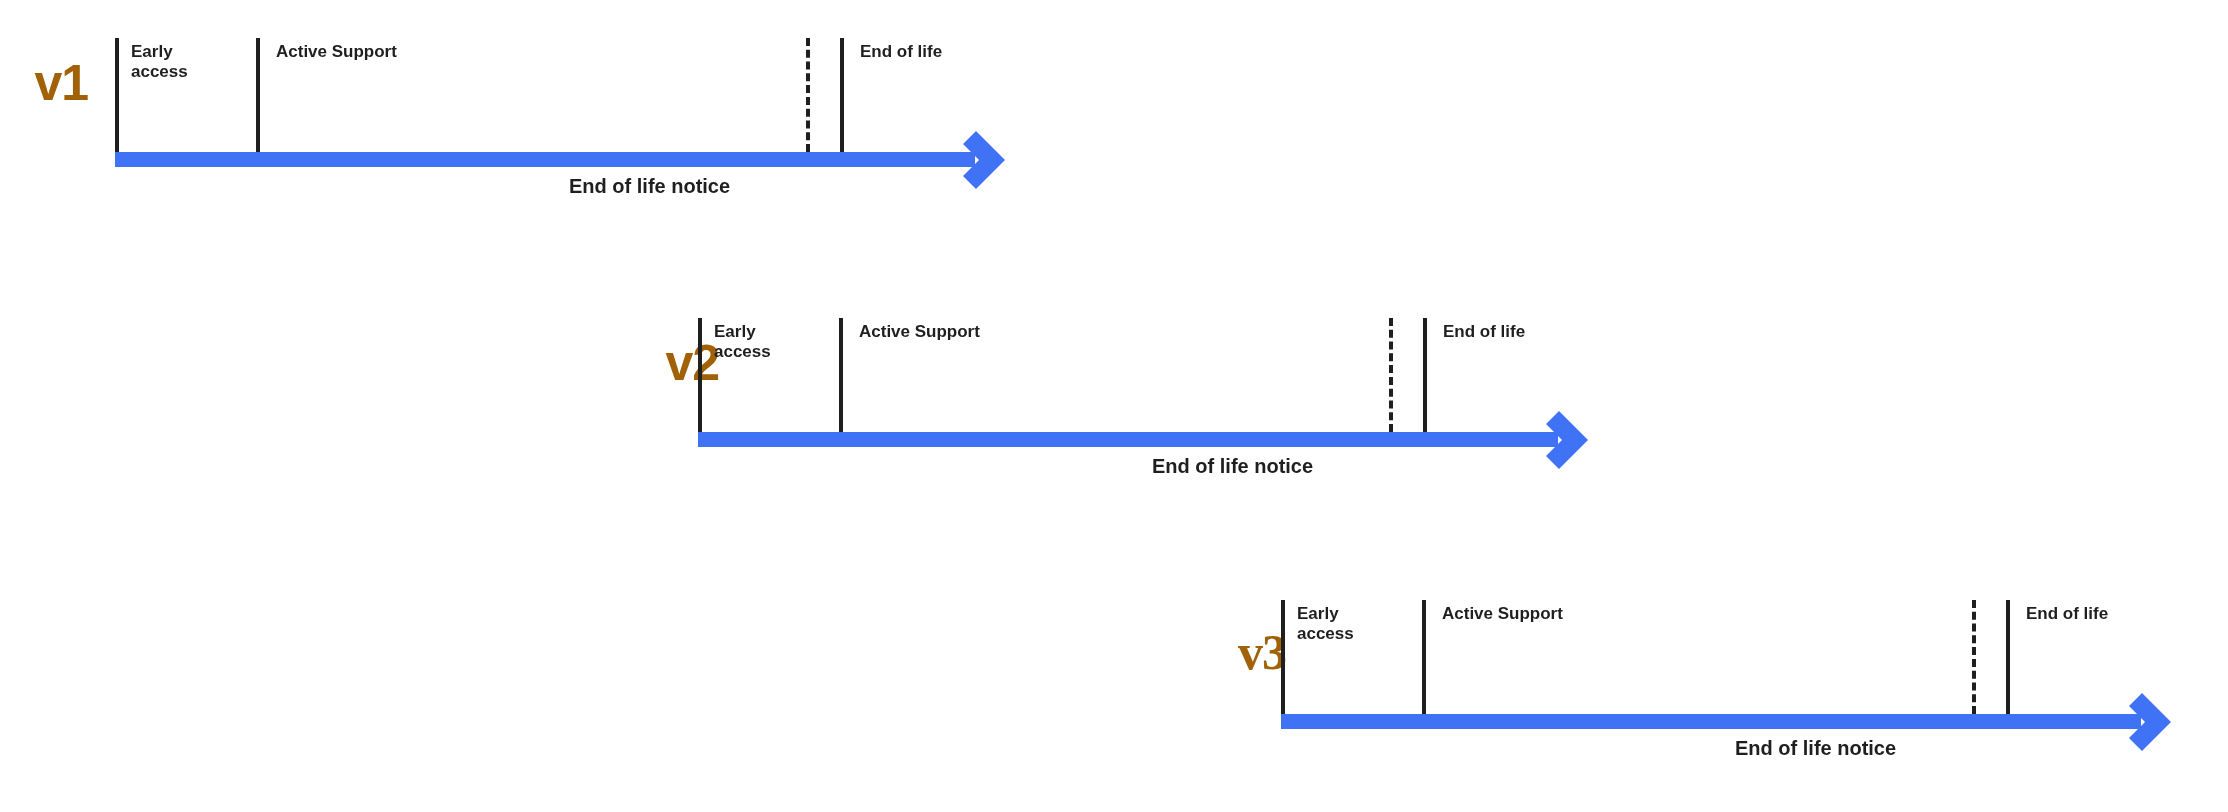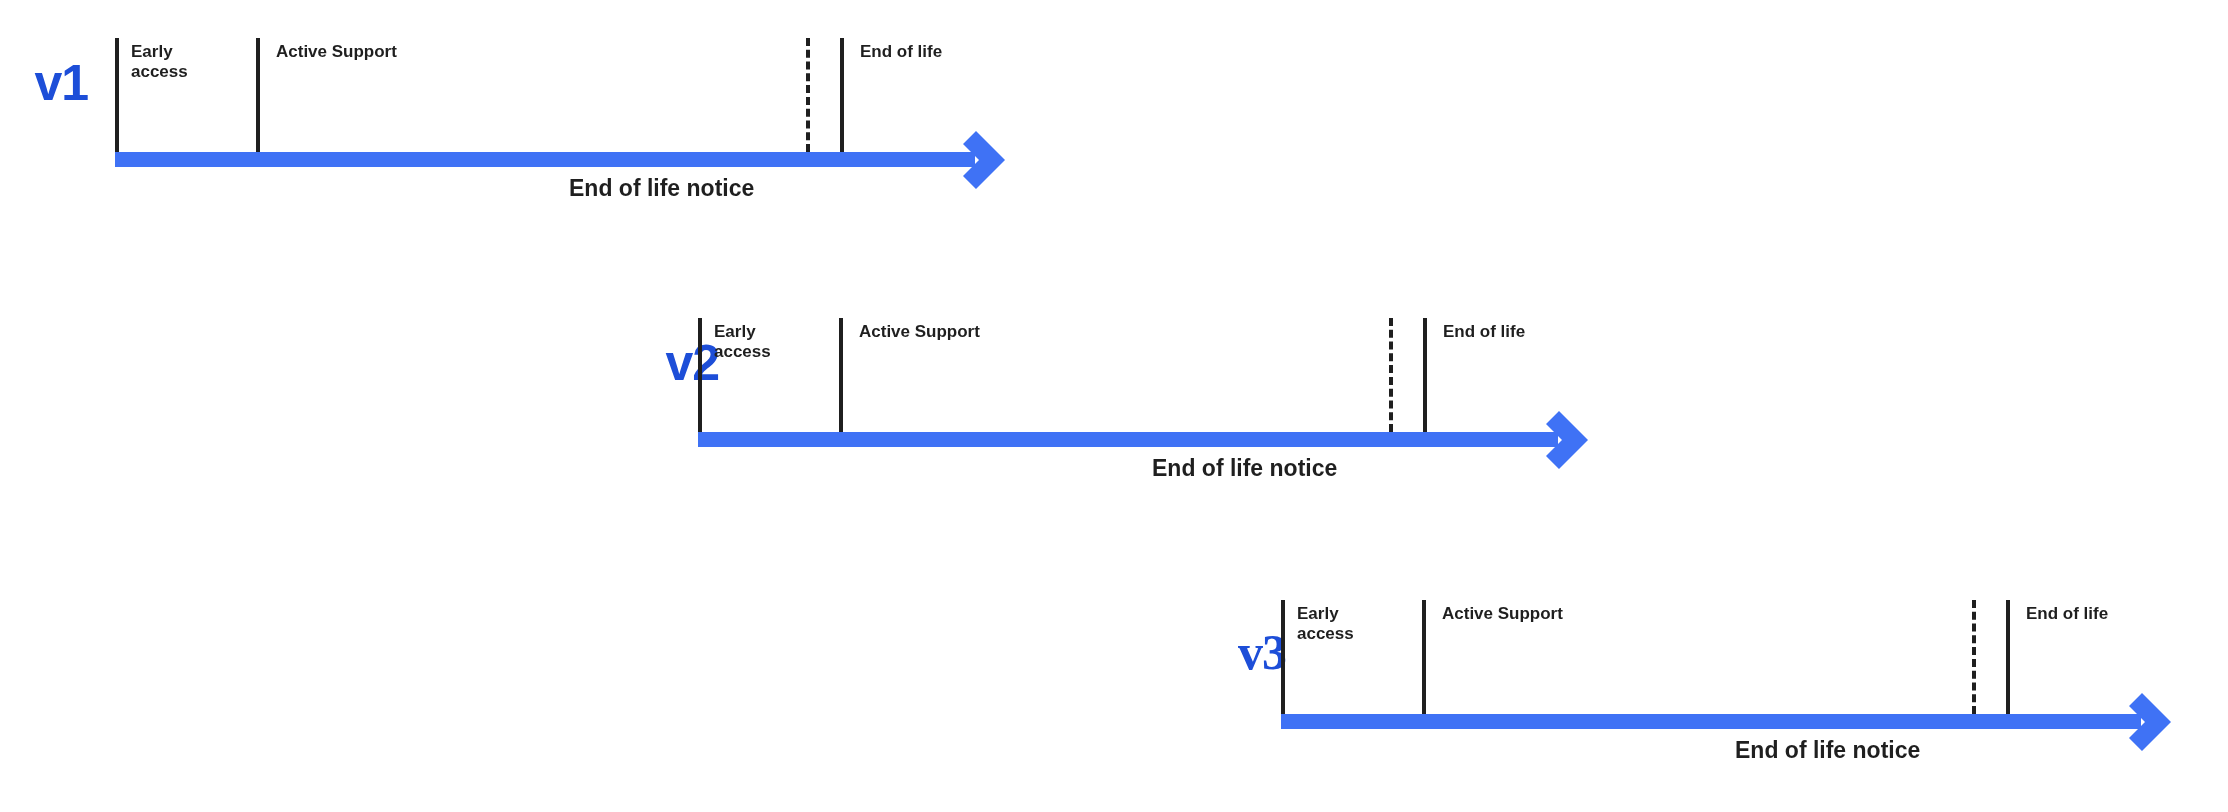--- a/index.html
+++ b/index.html
@@ -26,21 +26,21 @@
 
   .timeline {
     position: absolute;
   }
 
   
   .version-label {
     position: absolute;
     font-size: 50px;
     font-weight: bold;
-    color: #1d4ed8;
+    color: #a16207;
     letter-spacing: -1px;
     line-height: 1;
     white-space: nowrap;
     text-align: right;
   }
 
   
   .tick {
     position: absolute;
     width: 4px;
@@ -71,21 +71,21 @@
 
   
   .arrow-head {
     position: absolute;
     overflow: visible;
   }
 
   
   .notice-label {
     position: absolute;
-    font-size: 23px;
+    font-size: 20px;
     font-weight: bold;
     color: #1f1f1f;
     white-space: nowrap;
   }
 </style>
 </head>
 <body>
 
 <div id="diagram">
 

